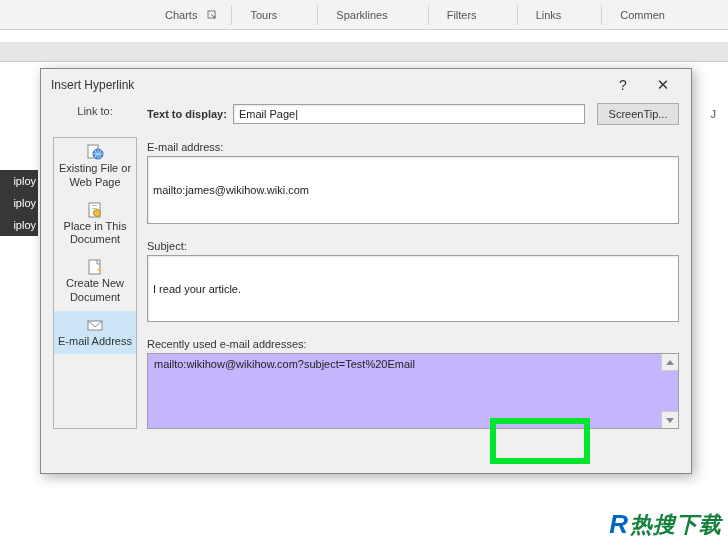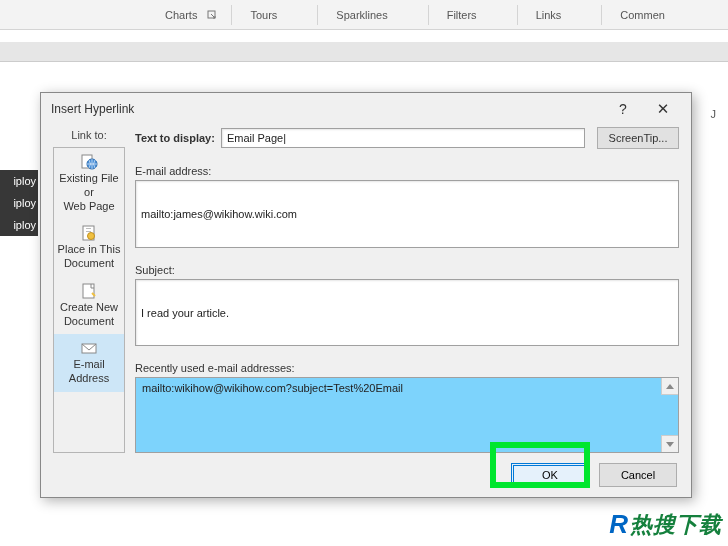--- a/index.html
+++ b/index.html
@@ -11,45 +11,45 @@
     .ribbon-item.first { margin-left: 165px; }
     .ribbon-sep { width: 1px; height: 20px; background: #d4d4d4; margin-right: 18px; }
     
     
     .sheet { position: absolute; top: 30px; left: 0; right: 0; bottom: 0; background: #fff; }
     .colhead { height: 20px; background: #e6e6e6; border-bottom: 1px solid #ccc; position: absolute; top: 12px; left: 0; right: 0; }
     .colletter { position: absolute; right: 12px; top: 78px; font-size: 11px; color: #555; }
     .cell-dark { position: absolute; left: 0; width: 38px; height: 22px; background: #373737; color: #fff; font-size: 11px; display: flex; align-items: center; justify-content: flex-end; padding-right: 2px; overflow:hidden; }
     
     
-    .dialog { position: absolute; left: 40px; top: 92px; width: 652px; height: 406px; background: #f0f0f0; border: 1px solid #888; box-shadow: 3px 3px 12px rgba(0,0,0,0.3); }
+    .dialog { position: absolute; left: 40px; top: 68px; width: 652px; height: 406px; background: #f0f0f0; border: 1px solid #888; box-shadow: 3px 3px 12px rgba(0,0,0,0.3); }
     .titlebar { height: 32px; display: flex; align-items: center; padding: 0 8px 0 10px; font-size: 12px; color: #333; }
     .titlebar-spacer { flex: 1; }
     .titlebtn { width: 40px; height: 28px; display: flex; align-items: center; justify-content: center; font-size: 14px; color: #333; }
     .titlebtn.close { font-size: 15px; }
     
     .dialog-body { display: flex; height: 328px; padding: 0 12px; }
     
     
-    .leftcol { width: 72px; display: flex; flex-direction: column; }
+    .leftcol { width: 84px; display: flex; flex-direction: column; gap: 14px; }
     .linkto { font-size: 11px; color: #444; text-align: center; margin: 4px 0 6px; }
     .nav { flex:1; border: 1px solid #b5b5b5; background: #f0f0f0; display: flex; flex-direction: column; }
     .navitem { text-align: center; font-size: 11px; color: #333; padding: 3px 2px 6px; line-height: 1.25; }
     .navitem.selected { background: #cde6f7; }
     .navicon { width: 18px; height: 16px; margin: 3px auto 2px; display: block; }
     
     
     .rightcol { flex: 1; padding-left: 10px; display: flex; flex-direction: column; font-size: 11px; color: #333; }
     .row1 { display: flex; align-items: center; gap: 6px; margin-top: 2px; }
     .label { white-space: nowrap; font-weight: bold; }
     .input { flex: 1; background: #fff; border: 1px solid #a0a0a0; height: 20px; padding: 0 5px; font-size: 11px; color: #222; display: flex; align-items: center; box-shadow: inset 1px 1px 2px rgba(0,0,0,0.1); }
     .btn-screentip { width: 82px; height: 22px; background: #e1e1e1; border: 1px solid #adadad; font-size: 11px; margin-left: 6px; display:flex; align-items:center; justify-content:center; }
     
     .section-label { margin-top: 16px; margin-bottom: 3px; }
-    .recent-area { flex: 1; border: 1px solid #a0a0a0; background: #7dd3fc; margin-top: 0; position: relative; padding: 4px 6px; font-size: 11px; color: #222; }
+    .recent-area { flex: 1; border: 1px solid #a0a0a0; background: #c4b5fd; margin-top: 0; position: relative; padding: 4px 6px; font-size: 11px; color: #222; }
     .scroll-btn { position: absolute; right: 0; width: 17px; height: 17px; background: #f0f0f0; border-left: 1px solid #ccc; display: flex; align-items: center; justify-content: center; font-size: 9px; color: #666; }
     .scroll-btn.top { top: 0; border-bottom: 1px solid #ccc; }
     .scroll-btn.bot { bottom: 0; border-top: 1px solid #ccc; }
     
     
     .footer { display: flex; justify-content: flex-end; align-items: center; gap: 10px; padding: 10px 14px; }
     .btn { width: 78px; height: 24px; background: #e1e1e1; border: 1px solid #adadad; font-size: 11px; display: flex; align-items: center; justify-content: center; }
     .btn.ok { background: #e5f1fb; border: 1px solid #0078d7; outline: 1px solid #0078d7; outline-offset: -3px; }
     .ok-highlight { position: absolute; border: 6px solid #00e62e; width: 100px; height: 46px; right: 101px; bottom: 9px; pointer-events: none; }
     
@@ -161,24 +161,20 @@
           </div>
         <div class="scroll-btn bot">
             <svg width="8" height="5">
               <path d="M0 0 L4 5 L8 0 Z" fill="#888"></path>
             </svg>
           </div>
       </div>
     </div>
   </div>
 
-  <div class="footer">
-    <span class="btn ok">OK</span>
-    <span class="btn">Cancel</span>
-  </div>
 
   <div class="ok-highlight"></div>
 </div>
 
 <div class="watermark wm-shadow">
   <span class="wm-r">R</span>
   <span class="wm-txt">热搜下载</span>
 </div>
 
 </body></html>

